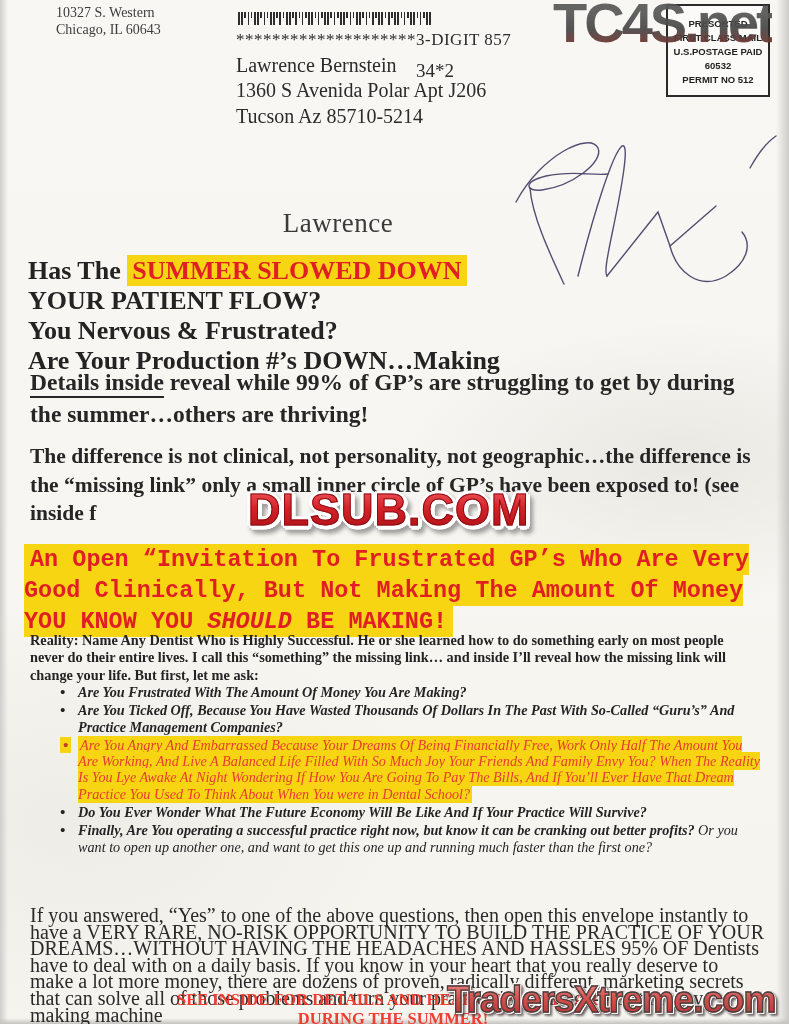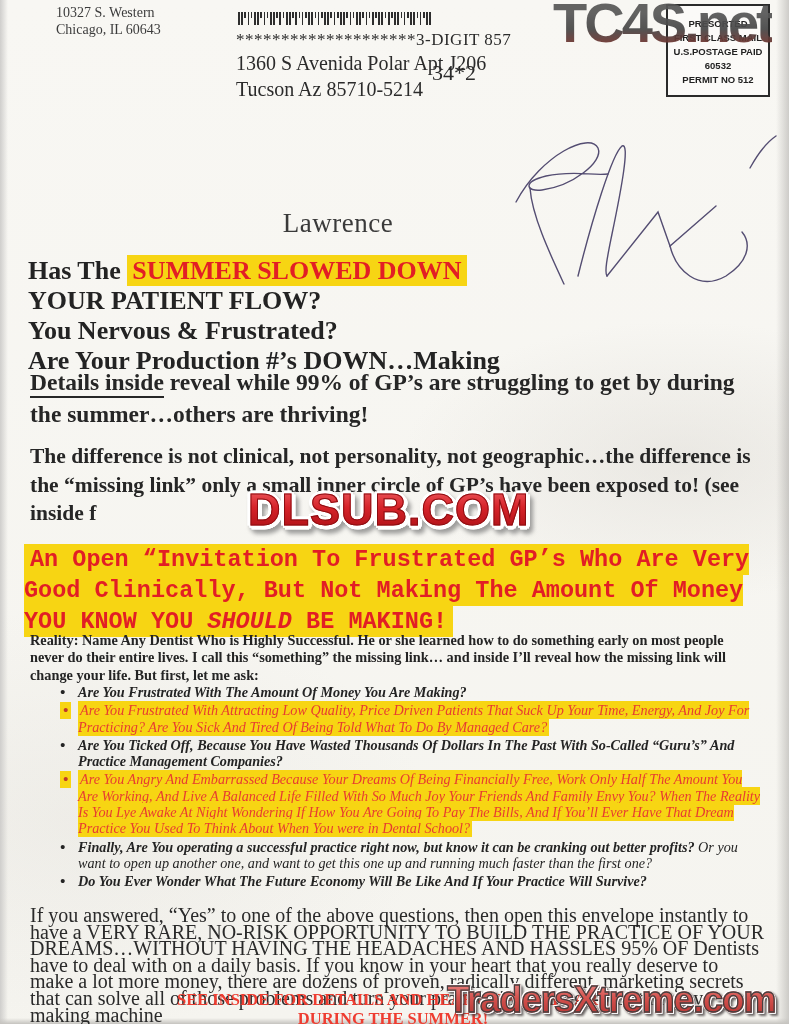--- a/index.html
+++ b/index.html
@@ -16,21 +16,21 @@
   .edge-b{position:absolute;left:0;bottom:0;width:100%;height:6px;background:linear-gradient(0deg,#c5c3bf,rgba(197,195,191,0));}
 
   .return-addr{position:absolute;left:56px;top:4px;font-size:14px;line-height:17px;color:#3c3c3c;}
 
   .recipient{position:absolute;left:236px;top:12px;width:330px;color:#2b2b2b;}
   .barcode{display:flex;align-items:flex-start;height:14px;margin-left:2px;}
   .barcode i{display:block;width:1.7px;background:#2e2e2e;margin-right:1.5px;}
   .barcode i.t{height:13px;} .barcode i.s{height:6px;}
   .sortline{font-size:17px;letter-spacing:.5px;margin-top:4px;white-space:nowrap;}
   .rname{font-size:20px;margin-top:4px;}
-  .rcode{position:absolute;left:196px;top:48px;font-size:22px;}
+  .rcode{position:absolute;left:180px;top:48px;font-size:19px;}
   .rstreet,.rcity{font-size:20px;line-height:26px;}
 
   .stamp{position:absolute;left:666px;top:4px;width:104px;height:93px;border:2px solid #2a2a2a;
          font-family:"Liberation Sans",sans-serif;font-weight:bold;font-size:9.5px;line-height:14px;
          text-align:center;padding-top:11px;box-sizing:border-box;color:#222;z-index:4;background:rgba(255,255,255,.4);}
 
   .tc4s{position:absolute;left:553px;top:-10px;z-index:6;font-family:"Liberation Sans",sans-serif;
         font-weight:900;font-size:56px;letter-spacing:-3px;
         background:linear-gradient(#585858 35%,#474747 60%,#79302a 88%,#8a3a30);
         -webkit-background-clip:text;background-clip:text;color:transparent;opacity:.93;}
@@ -169,20 +169,21 @@
         <i class="s"></i>
         <i class="t"></i>
         <i class="t"></i>
         <i class="s"></i>
         <i class="t"></i>
         <i class="s"></i>
         <i class="t"></i>
         <i class="t"></i>
       </div>
     <div class="sortline">********************3-DIGIT 857</div>
+    <div class="rname">Lawrence Bernstein</div>
     <div class="rcode">34*2</div>
     <div class="rstreet">1360 S Avenida Polar Apt J206</div>
     <div class="rcity">Tucson Az 85710-5214</div>
   </div>
 
   <svg class="scribble" width="268" height="172" viewBox="0 0 268 172">
     <g fill="none" stroke="#38305c" stroke-width="1.4" stroke-linecap="round" opacity="0.85">
       <path d="M4,78 C30,30 78,8 86,24 C92,38 60,62 30,66 C14,68 10,58 34,52 C62,46 80,52 96,50"></path>
       <path d="M18,64 C20,92 38,130 52,160"></path>
       <path d="M66,152 C80,96 100,30 110,22 C118,18 110,62 100,110 C96,130 92,148 95,152"></path>
@@ -210,25 +211,24 @@
   <div class="dlsub">DLSUB.COM</div>
 
   <div class="invitation">
     <span class="yhl red"><span>An Open “Invitation To Frustrated GP’s Who Are Very Good Clinically, But Not Making The Amount Of Money YOU KNOW YOU </span><i>SHOULD</i><span> BE MAKING!</span></span>
   </div>
 
   <div class="reality">Reality: Name Any Dentist Who is Highly Successful. He or she learned how to do something early on most people never do their entire lives. I call this “something” the missing link… and inside I’ll reveal how the missing link will change your life. But first, let me ask:</div>
 
   <ul class="qlist">
     <li><span class="lead">Are You Frustrated With The Amount Of Money You Are Making?</span><span></span></li>
-    <li class="hl"><span class="bq"><span class="lead">Are You Frustrated With Attracting Low Quality, Price Driven Patients That Suck Up Your Time, Energy, And Joy For Practicing? Are You Sick And Tired Of Being Told What To Do By Managed Care?</span><span></span></span></li>
     <li><span class="lead">Are You Ticked Off, Because You Have Wasted Thousands Of Dollars In The Past With So-Called “Guru’s” And Practice Management Companies?</span><span></span></li>
     <li class="hl"><span class="bq"><span class="lead">Are You Angry And Embarrassed Because Your Dreams Of Being Financially Free, Work Only Half The Amount You Are Working, And Live A Balanced Life Filled With So Much Joy Your Friends And Family Envy You? When The Reality Is You Lye Awake At Night Wondering If How You Are Going To Pay The Bills, And If You’ll Ever Have That Dream Practice You Used To Think About When You were in Dental School?</span><span></span></span></li>
+    <li><span class="lead">Do You Ever Wonder What The Future Economy Will Be Like And If Your Practice Will Survive?</span><span></span></li>
     <li><span class="lead">Finally, Are You operating a successful practice right now, but know it can be cranking out better profits?</span><span> Or you want to open up another one, and want to get this one up and running much faster than the first one?</span></li>
-    <li><span class="lead">Do You Ever Wonder What The Future Economy Will Be Like And If Your Practice Will Survive?</span><span></span></li>
   </ul>
 
   <div class="closing">If you answered, “Yes” to one of the above questions, then open this envelope instantly to have a VERY RARE, NO-RISK OPPORTUNITY TO BUILD THE PRACTICE OF YOUR DREAMS…WITHOUT HAVING THE HEADACHES AND HASSLES 95% OF Dentists have to deal with on a daily basis. If you know in your heart that you really deserve to make a lot more money, there are dozens of proven, radically different, marketing secrets that can solve all of those problems and turn your practice into a mega-profit money making machine</div>
 
   <div class="footer-red">
     <div>SEE INSIDE FOR DETAILS AND HEAR 4 GP’s WHO ARE</div>
     <div>DURING THE SUMMER!</div>
   </div>
 
   <div class="traders">TradersXtreme.com</div>

